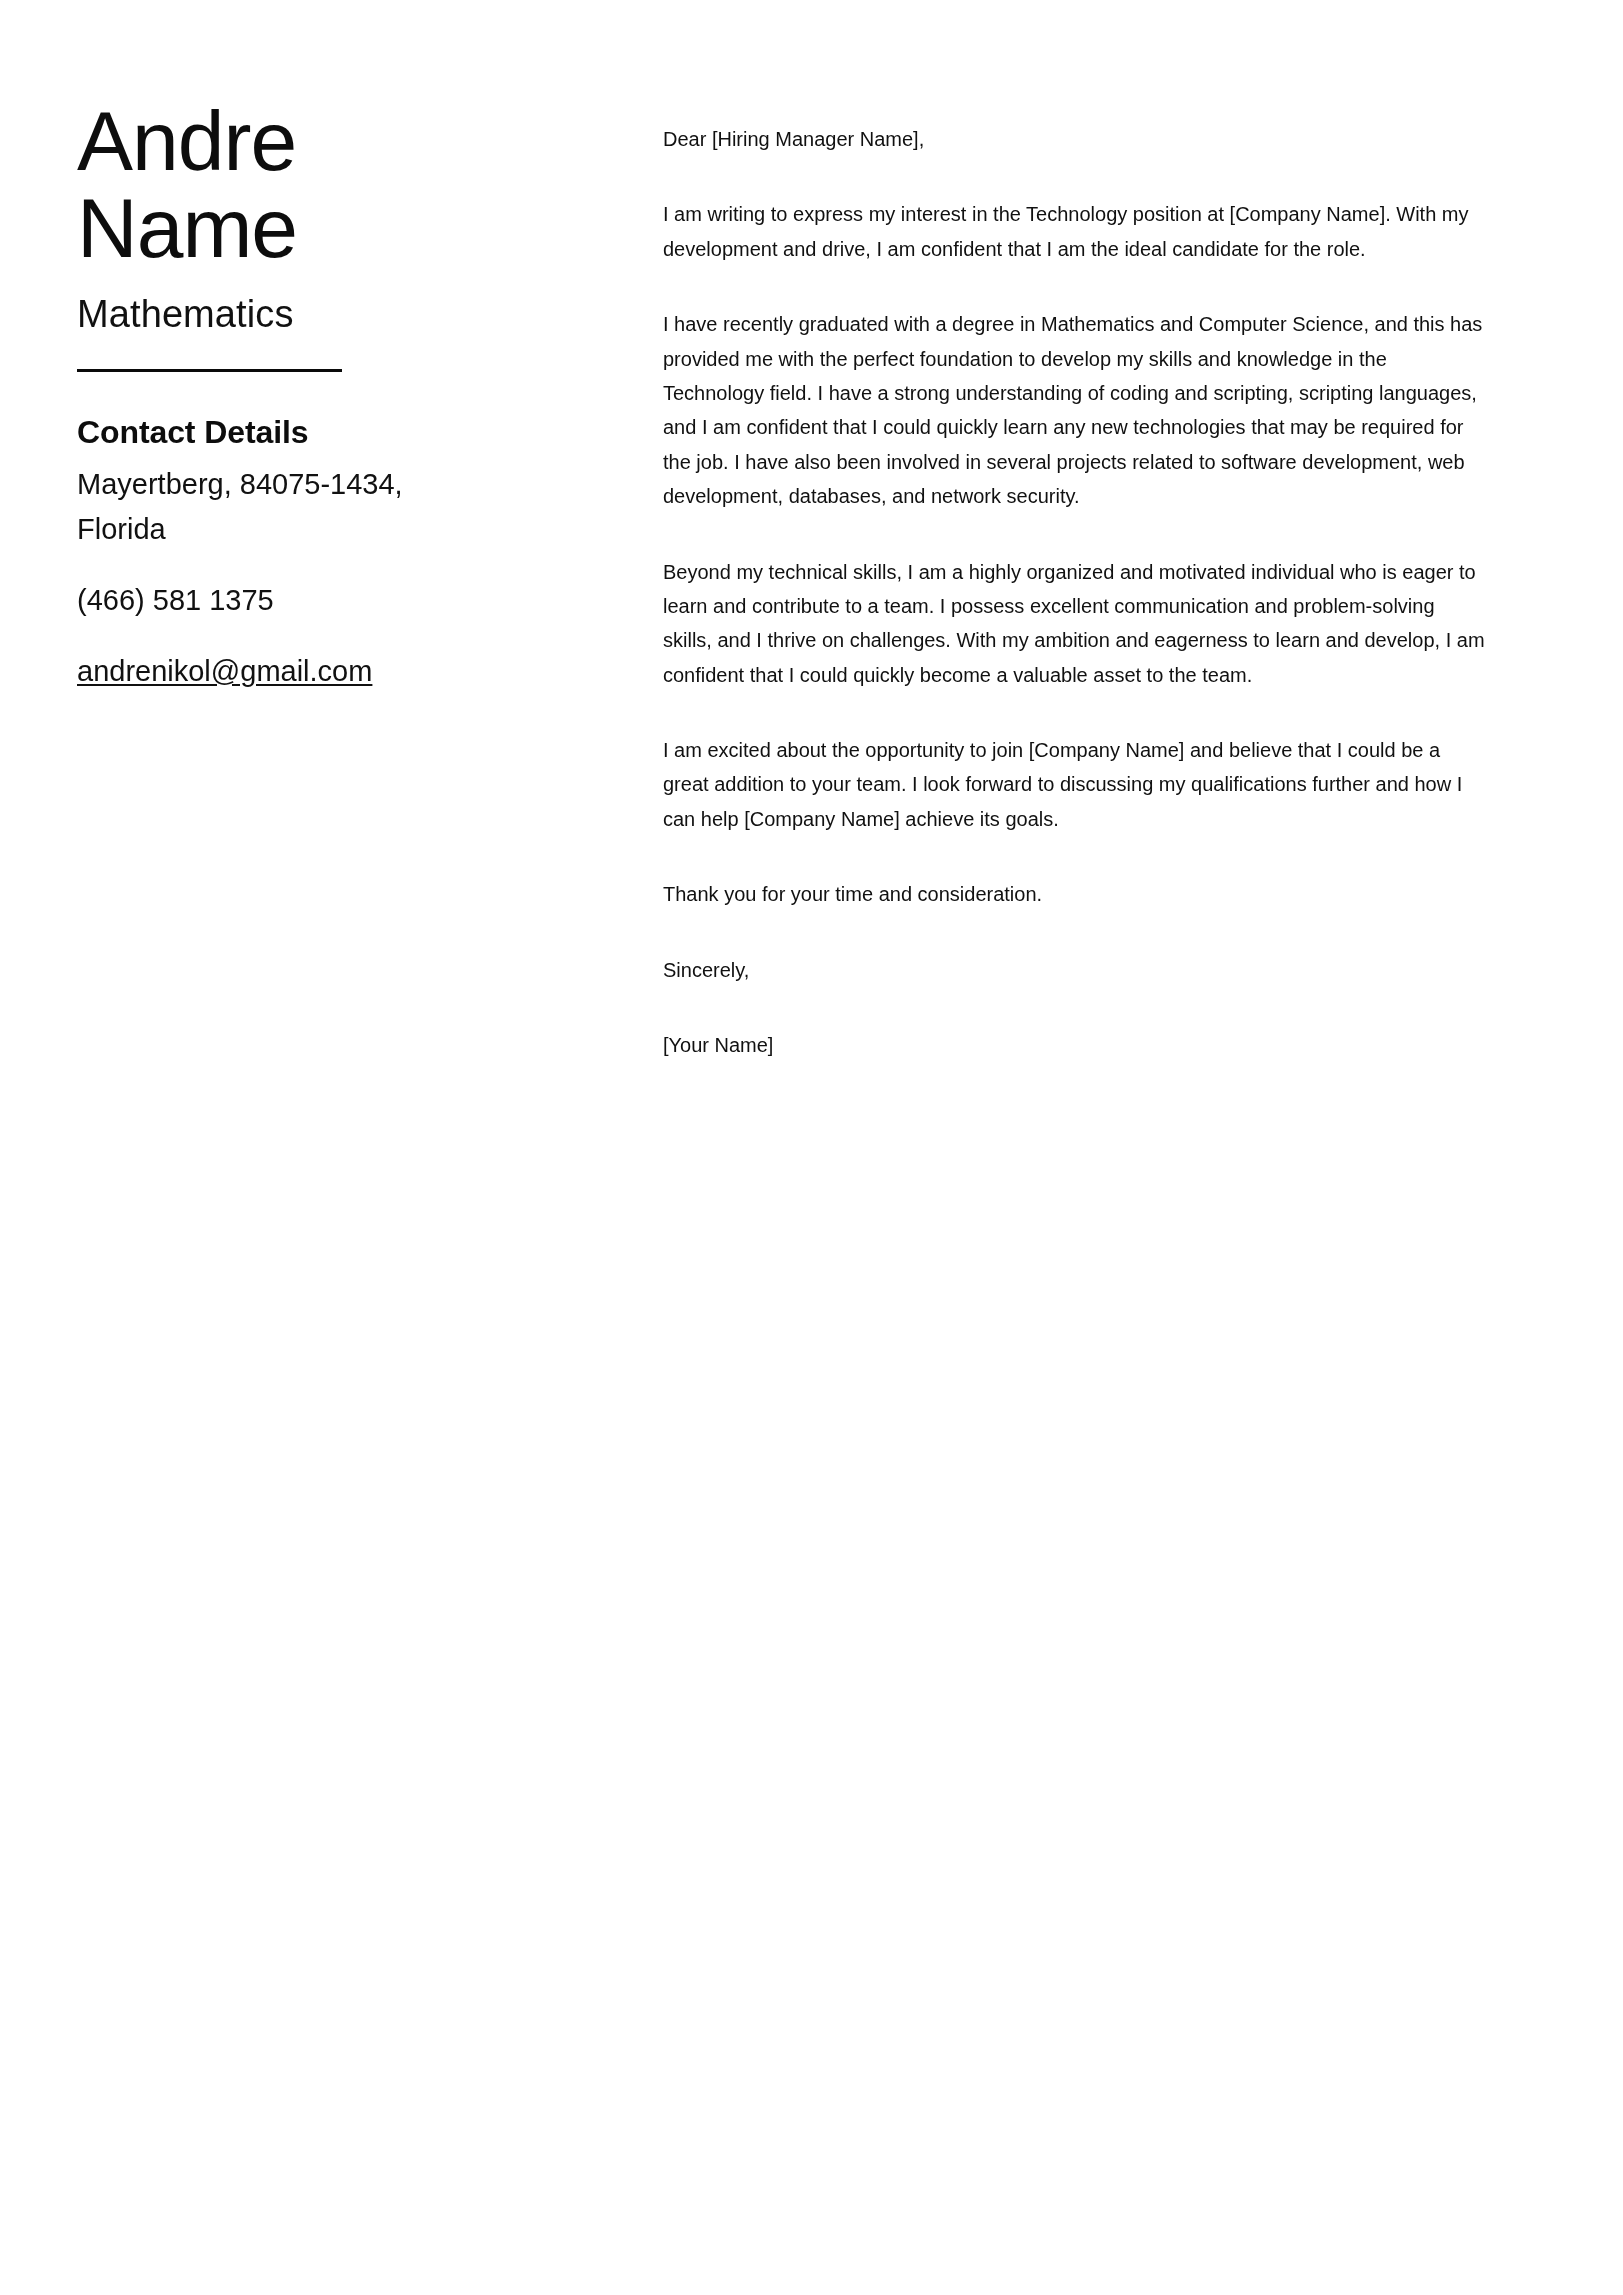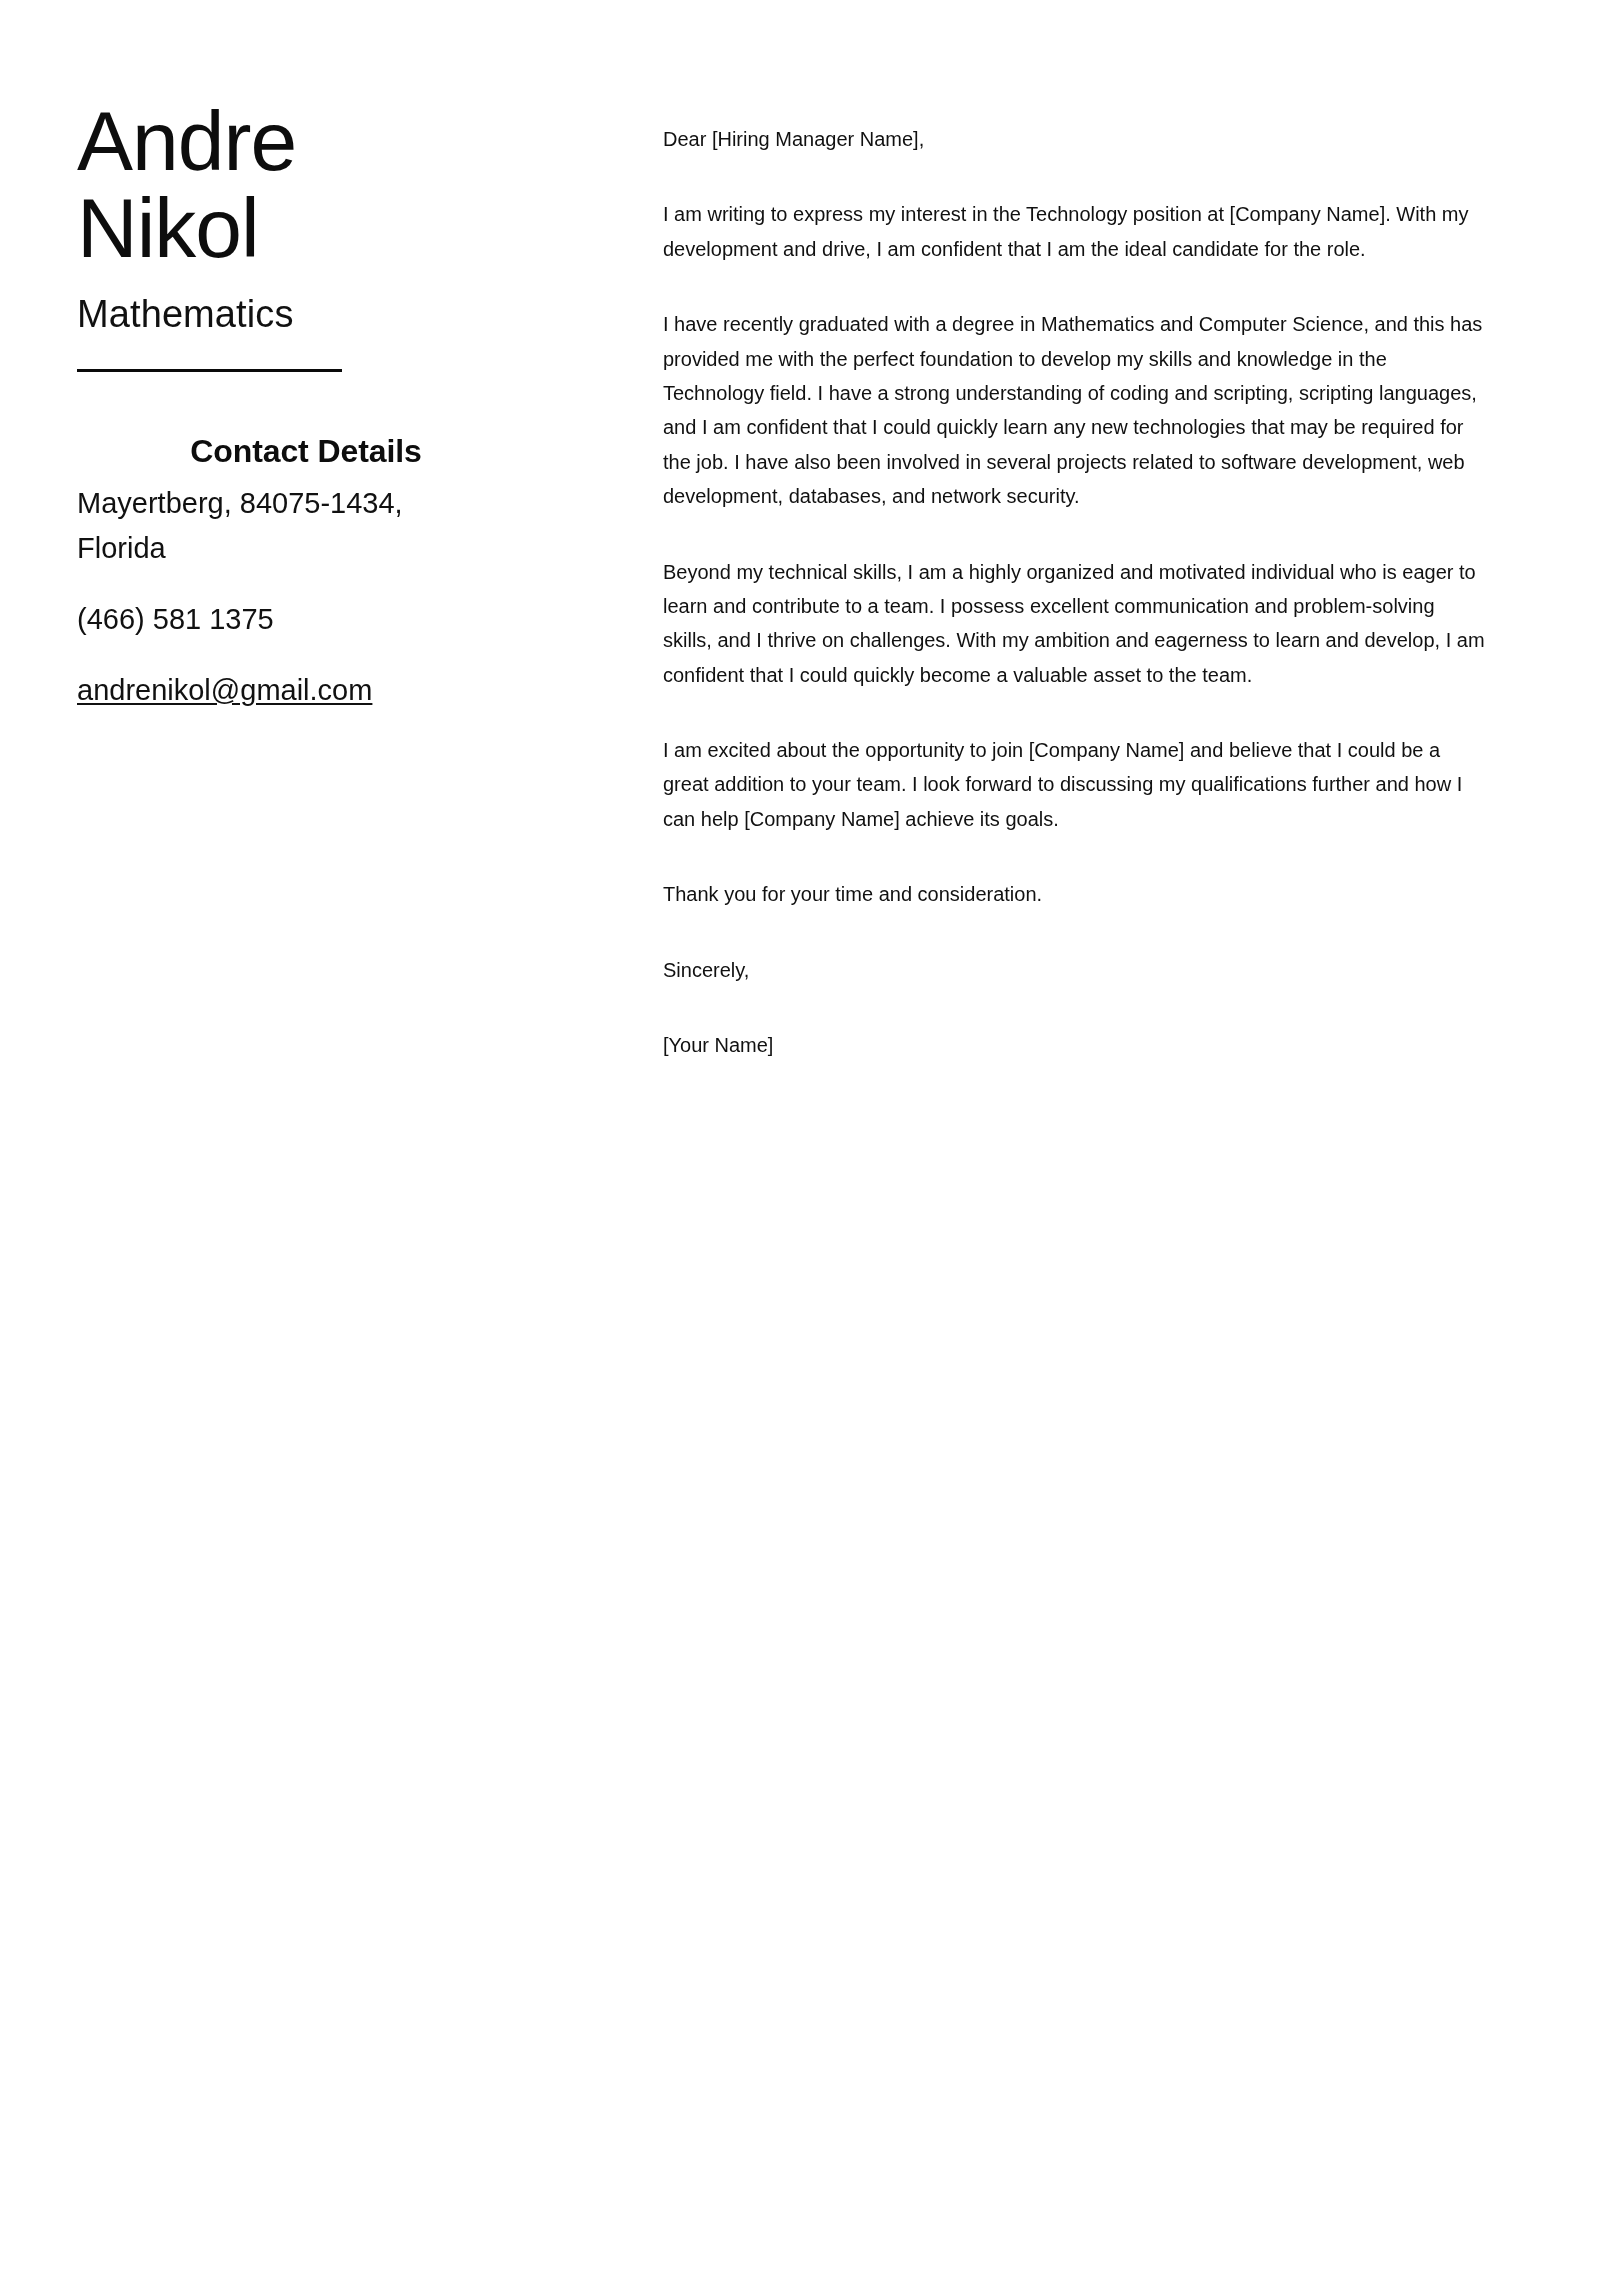--- a/index.html
+++ b/index.html
@@ -66,23 +66,22 @@
     margin-top: 31px;
     margin-bottom: 0;
   }
 
   .contact-heading {
     font-family: "Liberation Sans", sans-serif;
     font-weight: 700;
     font-size: 32px;
     line-height: 1.2;
     color: #0d0d0d;
-    margin-top: 60px;
+    margin-top: 41px;
     letter-spacing: -0.1px;
-    text-align: center;
   }
 
   .contact-list {
     margin-top: 10px;
   }
 
   .contact-item {
     font-family: "Liberation Sans", sans-serif;
     font-weight: 300;
     font-size: 29px;
@@ -128,21 +127,21 @@
 </style>
 </head>
 <body>
 
 <div class="page">
 
   <div class="sidebar">
 
     <div class="name-block">
       <span class="name-line">Andre</span>
-      <span class="name-line">Nikol</span>
+      <span class="name-line">Name</span>
     </div>
 
     <span class="job-title">Mathematics</span>
 
     <div class="divider"></div>
 
     <div class="contact-heading">Contact Details</div>
 
     <div class="contact-list">
       <div class="contact-item">Mayertberg, 84075-1434, Florida</div>

